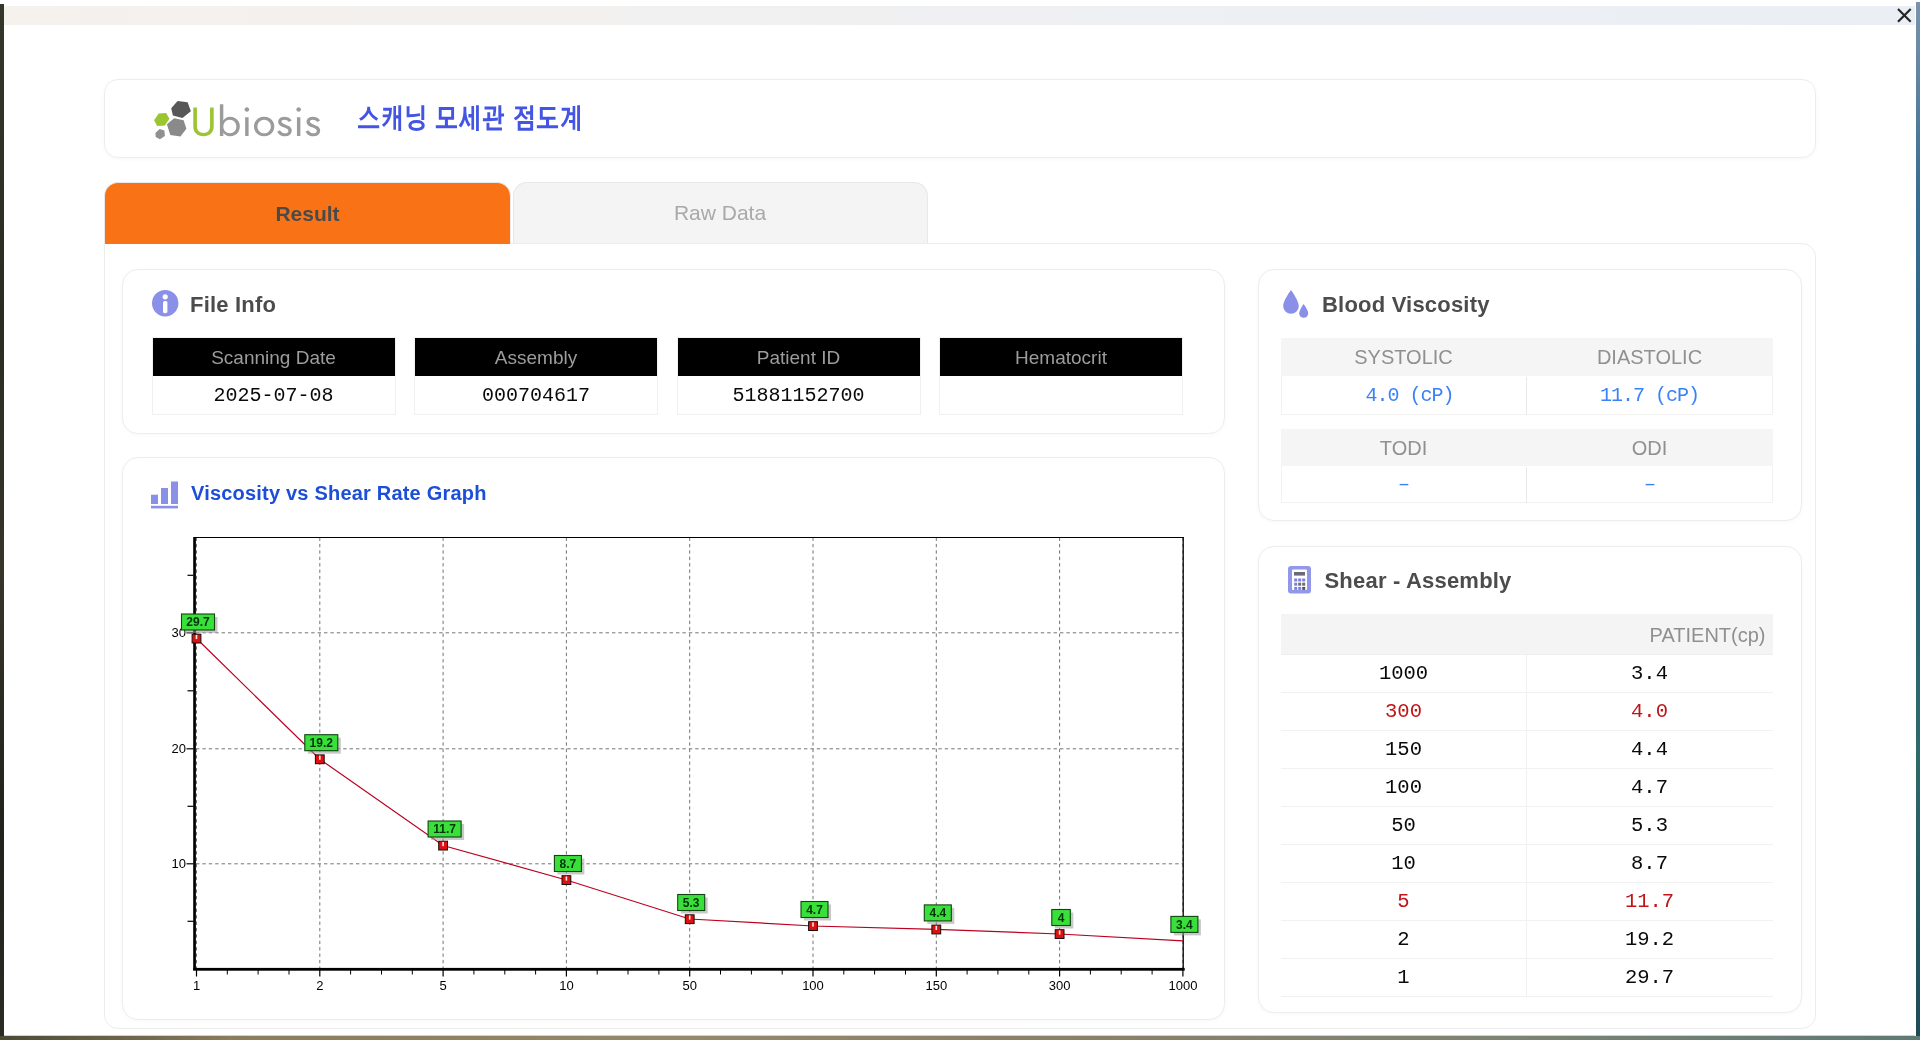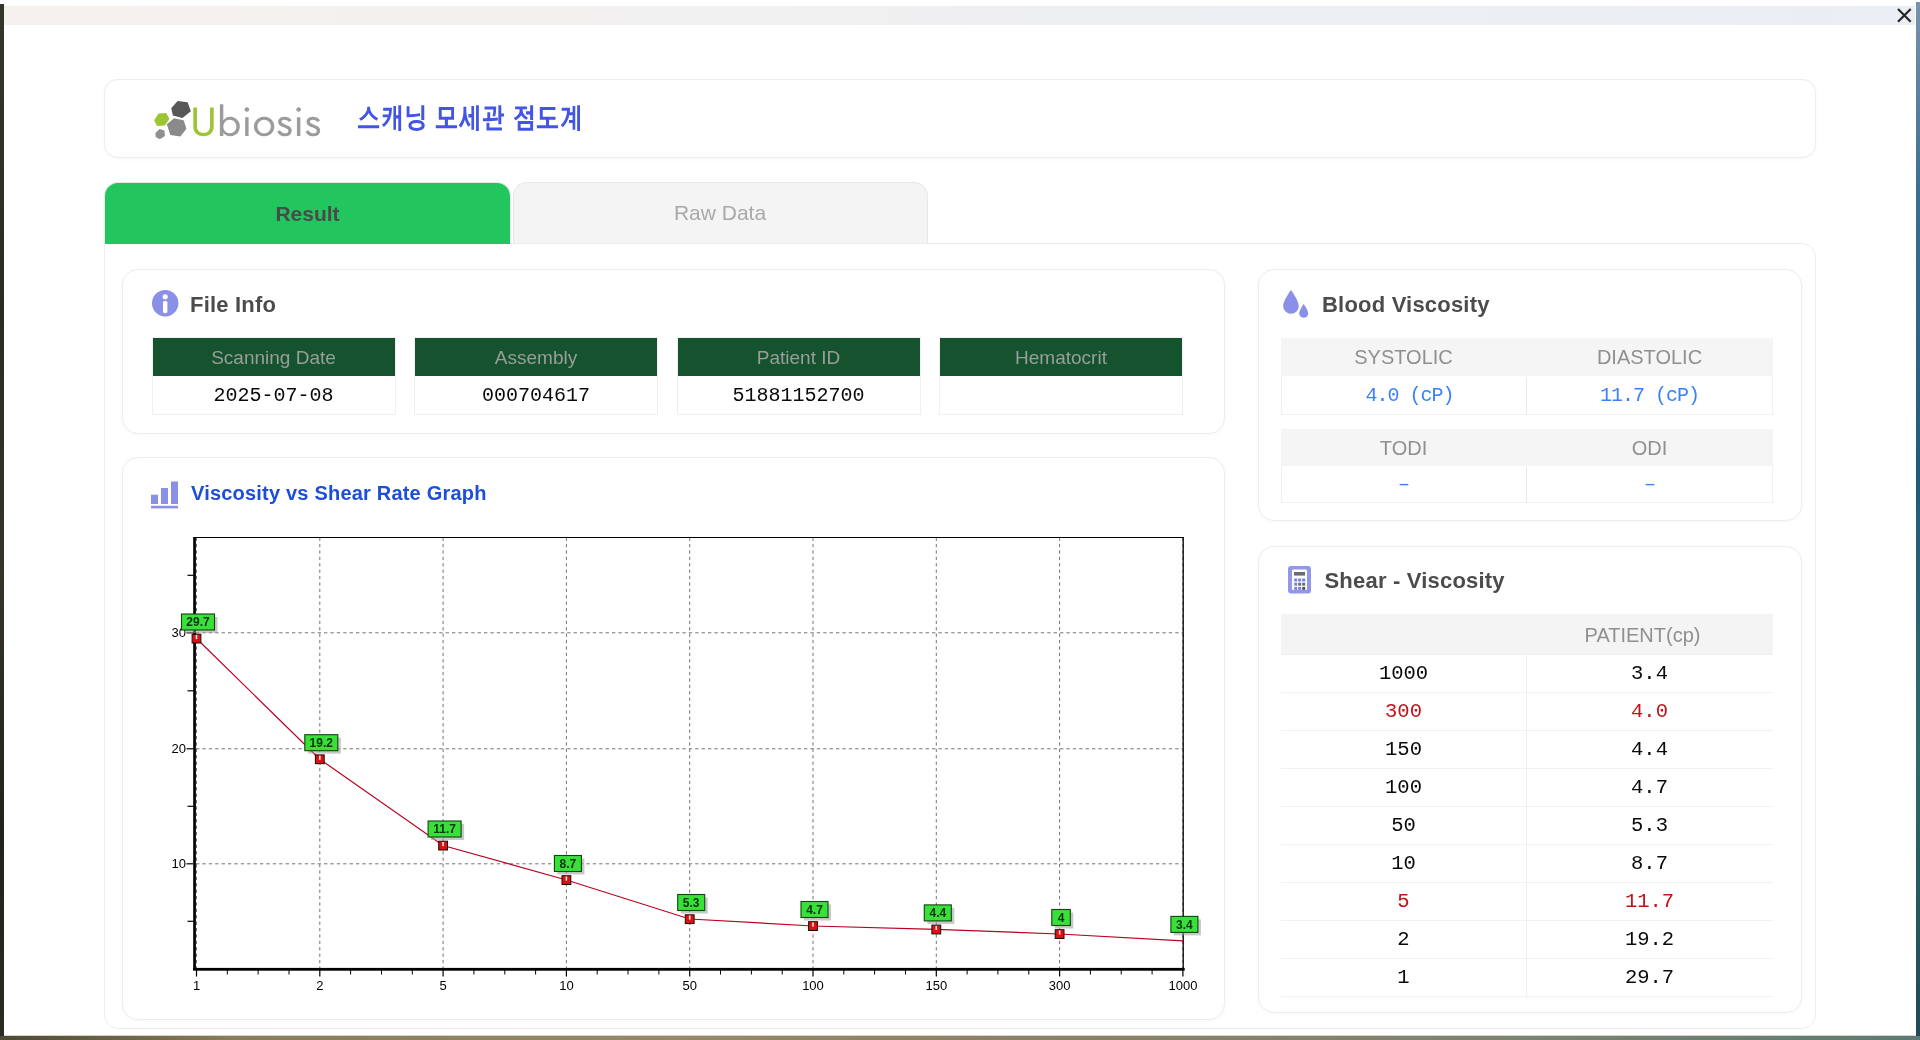--- a/index.html
+++ b/index.html
@@ -1,19 +1,19 @@
 <!DOCTYPE html>
 <html><head><meta charset="utf-8"><style>
 *{margin:0;padding:0;box-sizing:border-box}
 html,body{width:1920px;height:1040px;overflow:hidden;background:#fff;font-family:"Liberation Sans",sans-serif;position:relative}
 .abs{position:absolute}
 .card{position:absolute;background:#fff;border:1px solid #ededed;border-radius:16px;box-shadow:0 1px 4px rgba(0,0,0,0.03)}
 .ctitle{position:absolute;font-weight:bold;color:#4c4c4c;letter-spacing:.2px}
 .fic{top:336.5px;width:244px;height:78px;border:1px solid #f0f0f0}
-.fih{height:38px;background:#14532d;color:#9c9c9c;font-size:19px;text-align:center;line-height:39px}
+.fih{height:38px;background:#000000;color:#9c9c9c;font-size:19px;text-align:center;line-height:39px}
 .fiv{height:38px;background:#fff;font-family:"Liberation Mono",monospace;font-size:20px;color:#0a0a0a;text-align:center;line-height:39px}
 .bvh{position:absolute;background:#f5f5f5;color:#909090;font-size:20px;text-align:center}
 .bvv{position:absolute;font-family:"Liberation Mono",monospace;font-size:20px;letter-spacing:-1px;color:#3b82f6;text-align:center}
 .srow{left:1280.5px;width:492px;height:38px;border-bottom:1px solid #f1f1f1;font-family:"Liberation Mono",monospace;font-size:20.5px;color:#0a0a0a}
 .srow.red{color:#c01418}
 .sc1{position:absolute;left:0;width:246px;text-align:center;line-height:38px}
 .sc2{position:absolute;left:246px;width:246px;text-align:center;line-height:38px}
 </style></head><body>
 
 <div class="abs" style="left:0;top:4px;width:4px;height:1036px;background:linear-gradient(180deg,#35362b,#2a2c22 30%,#37342a 55%,#21221b 80%,#2a2b23)"></div>
@@ -35,21 +35,21 @@
 <path d="M193.30 107.45V126.55Q193.30 128.66 194.01 130.45Q194.71 132.24 196.06 133.54Q197.41 134.84 199.30 135.57Q201.18 136.30 203.49 136.30Q205.81 136.30 207.69 135.57Q209.57 134.84 210.92 133.54Q212.27 132.24 212.98 130.45Q213.69 128.66 213.69 126.55V107.45H210.05V126.55Q210.05 129.47 208.38 131.26Q206.71 133.05 203.49 133.05Q200.28 133.05 198.61 131.26Q196.94 129.47 196.94 126.55V107.45Z" fill="#9dc433"></path>
 <path d="M223.32 104.20H219.90V135.89H223.32ZM239.81 126.55Q239.81 123.50 238.48 121.33Q237.16 119.15 234.95 117.97Q232.74 116.80 230.05 116.80Q227.61 116.80 225.74 117.97Q223.88 119.15 222.83 121.33Q221.78 123.50 221.78 126.55Q221.78 129.55 222.83 131.75Q223.88 133.94 225.74 135.12Q227.61 136.30 230.05 136.30Q232.74 136.30 234.95 135.12Q237.16 133.94 238.48 131.75Q239.81 129.55 239.81 126.55ZM236.34 126.55Q236.34 128.70 235.42 130.21Q234.50 131.71 232.98 132.48Q231.46 133.25 229.62 133.25Q228.12 133.25 226.66 132.48Q225.21 131.71 224.26 130.21Q223.32 128.70 223.32 126.55Q223.32 124.39 224.26 122.89Q225.21 121.39 226.66 120.62Q228.12 119.84 229.62 119.84Q231.46 119.84 232.98 120.62Q234.50 121.39 235.42 122.89Q236.34 124.39 236.34 126.55Z M244.52 109.48Q244.52 110.38 245.23 111.05Q245.94 111.72 246.88 111.72Q247.86 111.72 248.55 111.05Q249.23 110.38 249.23 109.48Q249.23 108.55 248.55 107.90Q247.86 107.25 246.88 107.25Q245.94 107.25 245.23 107.90Q244.52 108.55 244.52 109.48ZM245.16 117.20V135.89H248.59V117.20Z M253.94 126.55Q253.94 129.35 255.29 131.57Q256.64 133.78 258.96 135.04Q261.27 136.30 264.14 136.30Q267.05 136.30 269.34 135.04Q271.63 133.78 272.98 131.57Q274.33 129.35 274.33 126.55Q274.33 123.70 272.98 121.51Q271.63 119.32 269.34 118.06Q267.05 116.80 264.14 116.80Q261.27 116.80 258.96 118.06Q256.64 119.32 255.29 121.51Q253.94 123.70 253.94 126.55ZM257.41 126.55Q257.41 124.60 258.29 123.07Q259.17 121.55 260.69 120.70Q262.21 119.84 264.14 119.84Q266.07 119.84 267.59 120.70Q269.11 121.55 269.98 123.07Q270.86 124.60 270.86 126.55Q270.86 128.50 269.98 130.00Q269.11 131.51 267.59 132.38Q266.07 133.25 264.14 133.25Q262.21 133.25 260.69 132.38Q259.17 131.51 258.29 130.00Q257.41 128.50 257.41 126.55Z M279.86 130.16 277.16 131.75Q277.71 132.85 278.81 133.90Q279.90 134.96 281.48 135.63Q283.07 136.30 285.04 136.30Q288.08 136.30 289.94 134.67Q291.80 133.05 291.80 130.61Q291.80 128.95 290.97 127.89Q290.13 126.83 288.72 126.08Q287.31 125.33 285.59 124.68Q284.57 124.27 283.62 123.83Q282.68 123.38 282.08 122.81Q281.48 122.24 281.48 121.51Q281.48 120.58 282.25 120.13Q283.03 119.68 284.10 119.68Q285.64 119.68 286.86 120.37Q288.08 121.06 288.89 122.12L291.63 120.45Q291.03 119.40 289.96 118.58Q288.89 117.77 287.50 117.28Q286.11 116.80 284.52 116.80Q282.94 116.80 281.46 117.32Q279.98 117.85 279.06 118.95Q278.14 120.05 278.14 121.71Q278.14 123.34 279.02 124.41Q279.90 125.49 281.20 126.16Q282.51 126.83 283.80 127.32Q284.95 127.73 285.98 128.19Q287.01 128.66 287.67 129.33Q288.34 130.00 288.34 130.98Q288.34 132.07 287.50 132.70Q286.67 133.33 285.21 133.33Q284.01 133.33 283.00 132.91Q282.00 132.48 281.23 131.75Q280.46 131.02 279.86 130.16Z M296.30 109.48Q296.30 110.38 297.01 111.05Q297.72 111.72 298.66 111.72Q299.64 111.72 300.33 111.05Q301.01 110.38 301.01 109.48Q301.01 108.55 300.33 107.90Q299.64 107.25 298.66 107.25Q297.72 107.25 297.01 107.90Q296.30 108.55 296.30 109.48ZM296.94 117.20V135.89H300.37V117.20Z M308.25 130.16 305.55 131.75Q306.11 132.85 307.20 133.90Q308.29 134.96 309.88 135.63Q311.46 136.30 313.43 136.30Q316.47 136.30 318.34 134.67Q320.20 133.05 320.20 130.61Q320.20 128.95 319.36 127.89Q318.53 126.83 317.12 126.08Q315.70 125.33 313.99 124.68Q312.96 124.27 312.02 123.83Q311.08 123.38 310.48 122.81Q309.88 122.24 309.88 121.51Q309.88 120.58 310.65 120.13Q311.42 119.68 312.49 119.68Q314.03 119.68 315.25 120.37Q316.47 121.06 317.29 122.12L320.03 120.45Q319.43 119.40 318.36 118.58Q317.29 117.77 315.90 117.28Q314.50 116.80 312.92 116.80Q311.33 116.80 309.86 117.32Q308.38 117.85 307.46 118.95Q306.54 120.05 306.54 121.71Q306.54 123.34 307.42 124.41Q308.29 125.49 309.60 126.16Q310.91 126.83 312.19 127.32Q313.35 127.73 314.38 128.19Q315.40 128.66 316.07 129.33Q316.73 130.00 316.73 130.98Q316.73 132.07 315.90 132.70Q315.06 133.33 313.60 133.33Q312.41 133.33 311.40 132.91Q310.39 132.48 309.62 131.75Q308.85 131.02 308.25 130.16Z" fill="#9b9b9b"></path>
 </svg>
 <svg class="abs" style="left:356px;top:103px" width="228" height="32" viewBox="356 103 228 32">
 <path d="M358.00 128.13V125.13H379.21V128.13ZM359.10 118.29Q360.47 117.64 361.84 116.63Q363.22 115.61 364.44 114.30Q365.67 112.99 366.43 111.34Q367.20 109.69 367.20 108.04V106.80H370.11V108.01Q370.11 109.64 370.88 111.27Q371.66 112.91 372.90 114.22Q374.13 115.53 375.48 116.56Q376.83 117.59 378.16 118.24L376.54 120.72Q374.41 119.67 372.09 117.52Q369.76 115.37 368.66 113.07Q367.59 115.40 365.30 117.55Q363.01 119.70 360.75 120.80Z M393.40 129.86V105.90H396.03V115.29H398.30V105.20H401.14V131.00H398.30V118.59H396.03V129.86ZM381.96 124.86Q383.91 123.48 385.53 121.24Q387.16 118.99 387.75 117.29H382.72V114.39H388.53Q389.01 112.75 389.05 110.72H383.17V107.69H391.98Q391.98 114.21 390.05 118.99Q388.12 123.78 383.91 127.05Z M408.37 125.48Q408.37 122.91 410.65 121.43Q412.92 119.94 416.54 119.94Q420.20 119.94 422.48 121.41Q424.75 122.89 424.75 125.48Q424.75 128.03 422.44 129.50Q420.13 130.97 416.54 130.97Q412.90 130.97 410.63 129.51Q408.37 128.05 408.37 125.48ZM411.50 125.48Q411.50 126.70 412.82 127.35Q414.14 128.00 416.56 128.00Q418.87 128.00 420.26 127.34Q421.64 126.67 421.64 125.48Q421.64 124.24 420.29 123.58Q418.94 122.91 416.56 122.91Q414.14 122.91 412.82 123.58Q411.50 124.24 411.50 125.48ZM421.30 119.97V105.20H424.27V119.97ZM406.63 117.23V106.31H409.51V114.31H409.65Q413.86 114.31 420.06 113.23V115.99Q413.01 117.23 407.34 117.23Z M435.76 128.30V125.27H444.89V118.10H447.93V125.27H456.97V128.30ZM438.80 119.67V107.01H454.07V119.67ZM441.71 116.77H451.16V109.91H441.71Z M476.04 131.00V105.20H478.85V131.00ZM468.37 117.42V114.12H471.39V105.90H474.07V129.86H471.39V117.42ZM458.67 125.51Q463.45 119.86 463.45 111.53V106.82H466.33V111.37Q466.33 115.45 467.67 119.14Q469.01 122.83 470.61 124.75L468.39 126.67Q467.50 125.59 466.45 123.43Q465.40 121.26 464.94 119.48Q464.48 121.35 463.35 123.63Q462.21 125.92 461.02 127.43Z M486.50 130.38V122.81H489.42V127.43H501.94V130.38ZM482.90 121.16V118.18H484.92Q494.28 118.18 497.87 117.59V120.45Q496.22 120.72 492.39 120.94Q488.55 121.16 484.89 121.16ZM487.32 119.34V112.26H490.18V119.34ZM498.35 124.32V105.20H501.30V113.42H504.07V116.45H501.30V124.32ZM484.53 109.39V106.53H496.24Q496.24 111.31 495.37 116.15H492.58Q493.38 112.23 493.38 109.39Z M517.73 130.68V121.07H533.11V130.68ZM520.64 127.75H530.20V123.97H520.64ZM526.04 114.39V111.31H530.13V105.20H533.11V119.99H530.13V114.39ZM513.79 118.05Q514.64 117.67 515.53 117.07Q516.43 116.48 517.35 115.60Q518.28 114.72 518.90 113.53Q519.52 112.34 519.56 111.07V109.31H515.08V106.47H527.09V109.31H522.72V111.01Q522.77 112.15 523.33 113.26Q523.89 114.37 524.73 115.22Q525.58 116.07 526.38 116.67Q527.18 117.26 527.96 117.67L526.43 119.86Q525.03 119.18 523.46 117.79Q521.90 116.40 521.16 115.18Q520.34 116.61 518.65 118.15Q516.95 119.70 515.42 120.34Z M536.86 128.35V125.27H545.99V118.32H549.04V125.27H558.08V128.35ZM539.81 119.72V107.01H555.40V110.01H542.77V116.75H555.51V119.72Z M568.97 122.97V119.91H572.61V115.34H569.29V112.29H572.61V105.90H575.26V129.86H572.61V122.97ZM577.16 131.00V105.20H580.00V131.00ZM560.73 125.29Q563.96 122.16 565.50 118.26Q567.05 114.37 567.09 110.69H561.69V107.66H570.16Q570.16 114.02 568.34 118.76Q566.52 123.51 562.95 127.32Z" fill="#4355e2"></path>
 </svg>
 
 <div class="abs" style="left:512.5px;top:182px;width:415px;height:61px;background:#f4f4f4;border:1px solid #e8e8e8;border-bottom:none;border-radius:14px 14px 0 0;text-align:center;line-height:60px;font-weight:normal;font-size:21px;color:#a9a9a9">Raw Data</div>
 
 <div class="abs" style="left:104px;top:243px;width:1712px;height:786px;border:1px solid #ededed;border-radius:0 14px 14px 14px;background:#fff"></div>
-<div class="abs" style="left:104px;top:182px;width:407px;height:62px;background:#22c55e;border:1px solid #e9e9e9;border-bottom:none;border-radius:14px 14px 0 0;text-align:center;line-height:61px;font-weight:bold;font-size:21px;color:#4a4a4a">Result</div>
+<div class="abs" style="left:104px;top:182px;width:407px;height:62px;background:#f97316;border:1px solid #e9e9e9;border-bottom:none;border-radius:14px 14px 0 0;text-align:center;line-height:61px;font-weight:bold;font-size:21px;color:#4a4a4a">Result</div>
 
 <div class="card" style="left:122px;top:269px;width:1103px;height:165px"></div>
 <svg class="abs" style="left:151.5px;top:290px" width="27" height="27">
     <circle cx="13.2" cy="13.2" r="13.2" fill="#8a90e8"></circle>
     <circle cx="13.2" cy="6.8" r="2.6" fill="#fff"></circle>
     <rect x="11" y="11" width="4.4" height="12.2" rx="1.6" fill="#fff"></rect>
   </svg>
 <div class="ctitle" style="left:190px;top:292px;font-size:22px">File Info</div>
 <div class="abs fic" style="left:151.5px">
 <div class="fih">Scanning Date</div>
@@ -240,23 +240,23 @@
 <rect x="6.2" y="12.5" width="3" height="3" fill="#7b81e0"></rect>
     <rect x="10.2" y="12.5" width="3" height="3" fill="#7b81e0"></rect>
     <rect x="14.2" y="12.5" width="3" height="3" fill="#7b81e0"></rect>
 <rect x="6.2" y="16.7" width="3" height="3" fill="#7b81e0"></rect>
     <rect x="10.2" y="16.7" width="3" height="3" fill="#6a6f75"></rect>
     <rect x="14.2" y="16.7" width="3" height="3" fill="#6a6f75"></rect>
 <rect x="6.2" y="20.9" width="3" height="3" fill="#7b81e0"></rect>
     <rect x="10.2" y="20.9" width="3" height="3" fill="#7b81e0"></rect>
     <rect x="14.2" y="20.9" width="3" height="3" fill="#51565c"></rect>
 </svg>
-<div class="ctitle" style="left:1324.5px;top:568px;font-size:22px">Shear - Viscosity</div>
+<div class="ctitle" style="left:1324.5px;top:568px;font-size:22px">Shear - Assembly</div>
 <div class="abs" style="left:1280.5px;top:613.5px;width:492px;height:41px;background:#f4f4f4;border-bottom:1px solid #efefef;color:#8f8f8f;font-size:20px">
-    <span style="position:absolute;left:239px;width:246px;text-align:center;line-height:42px">PATIENT(cp)</span>
+    <span style="position:absolute;left:239px;width:246px;text-align:right;line-height:42px">PATIENT(cp)</span>
   </div>
 <div class="abs srow" style="top:654.5px">
     <div class="sc1">1000</div>
     <div class="sc2">3.4</div>
   </div>
 <div class="abs srow red" style="top:692.5px">
     <div class="sc1">300</div>
     <div class="sc2">4.0</div>
   </div>
 <div class="abs srow" style="top:730.5px">

